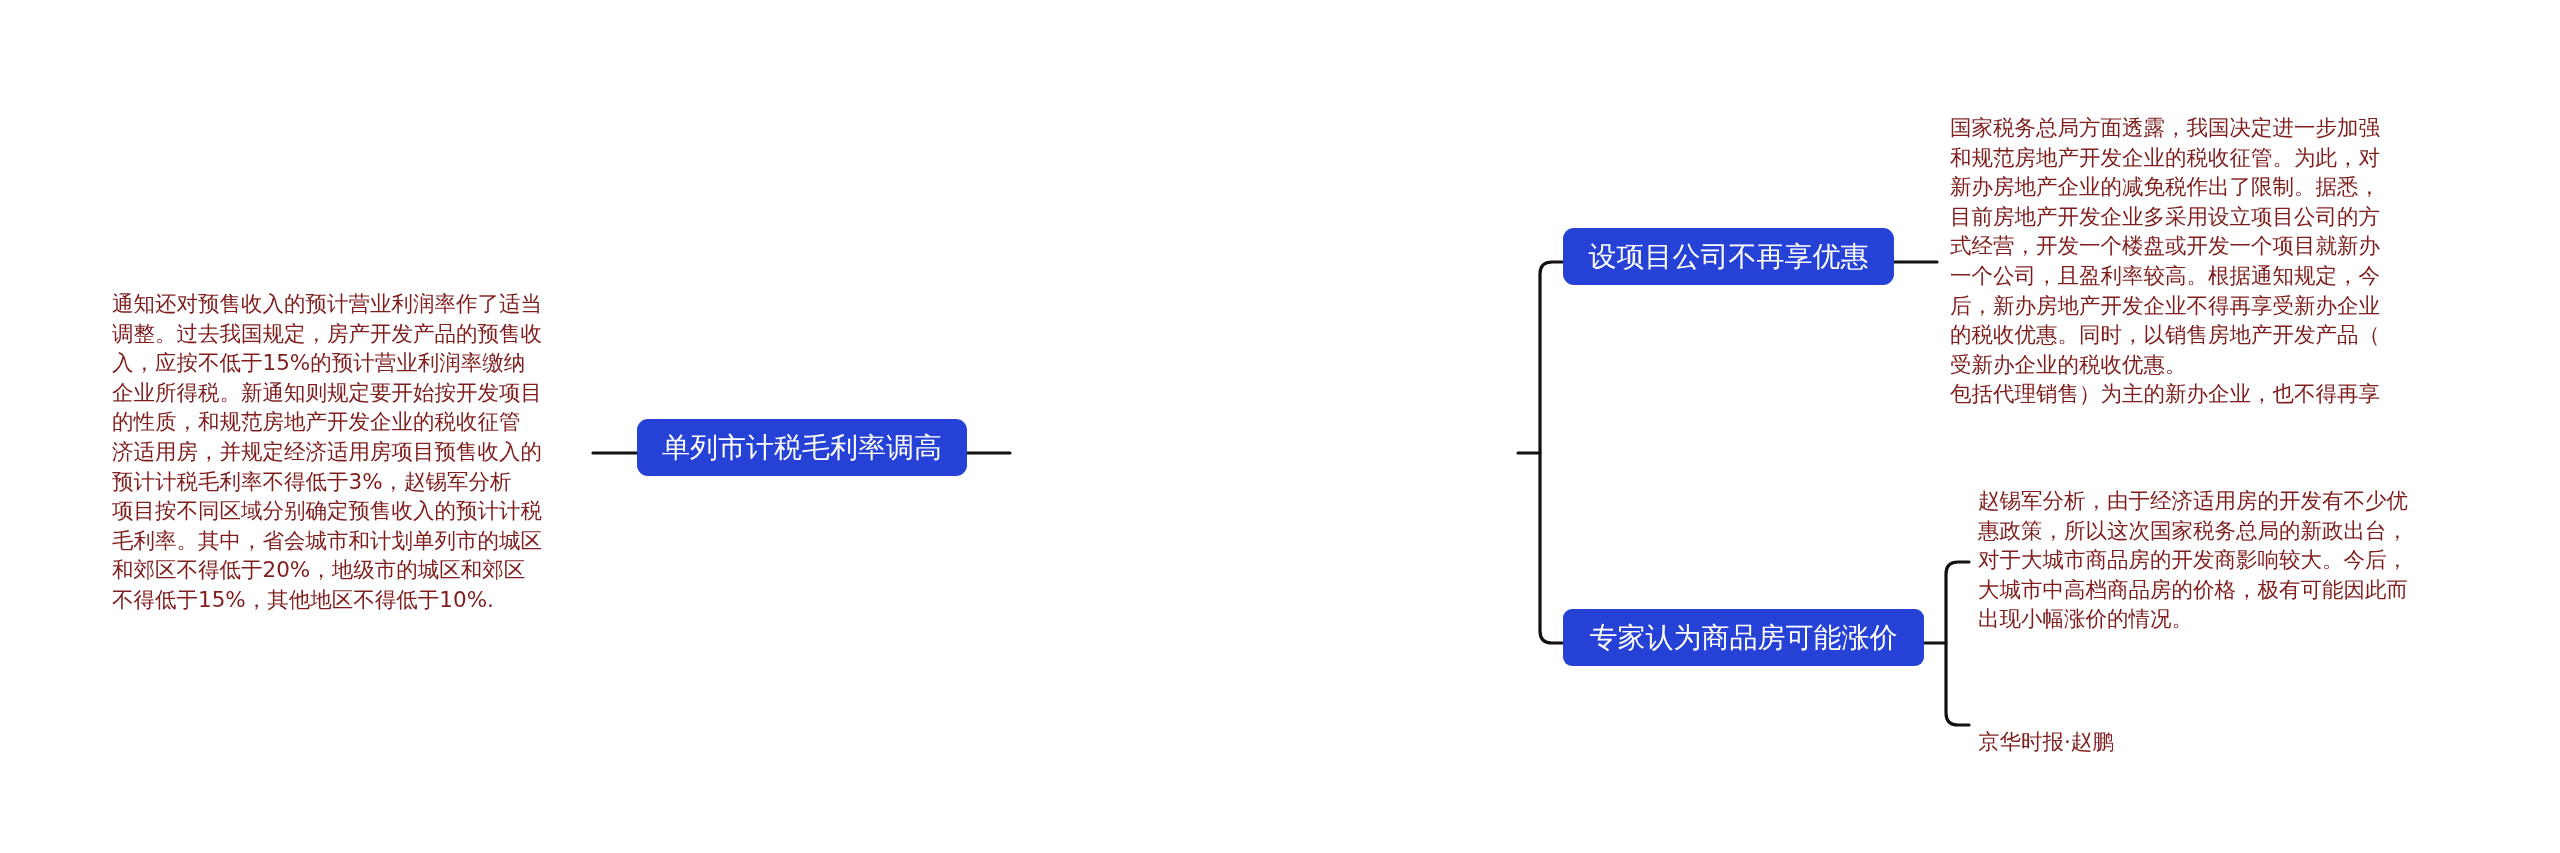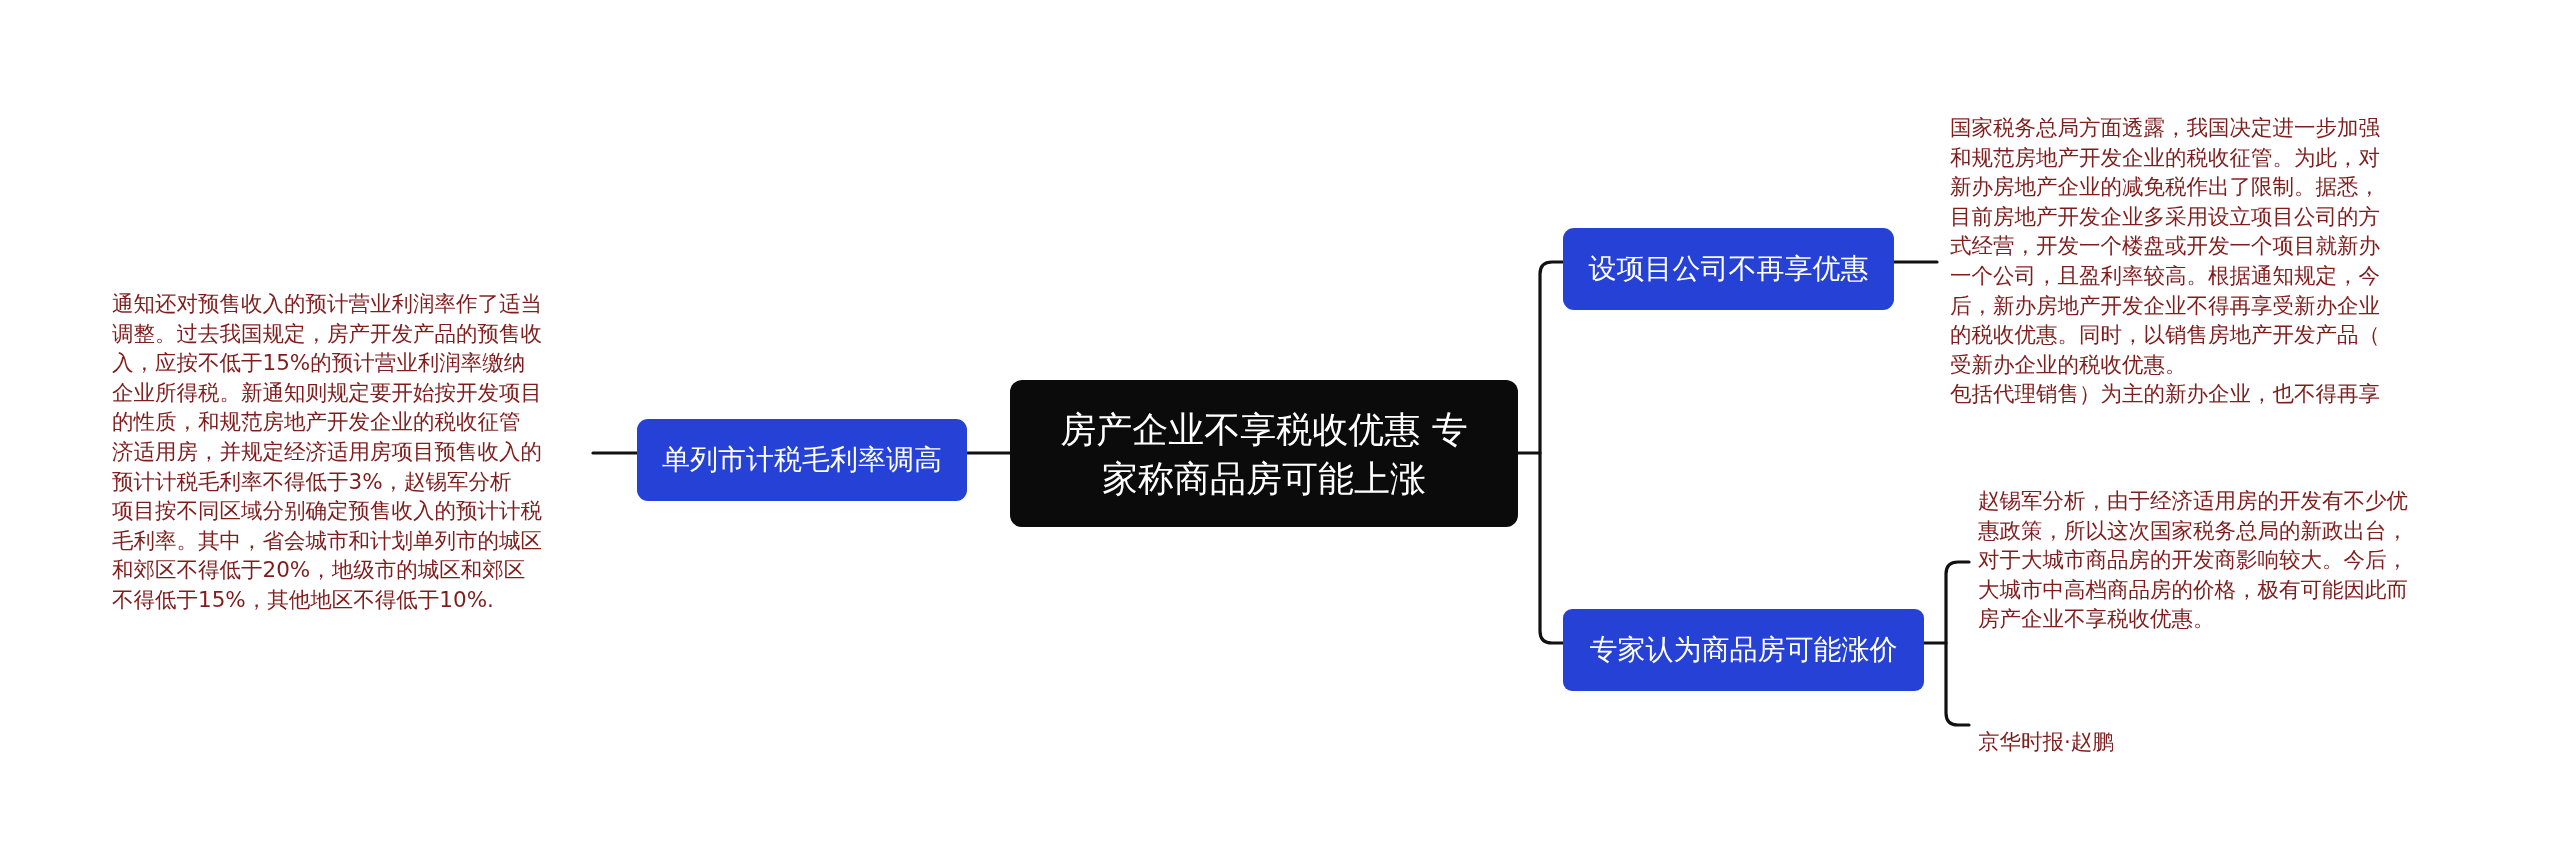--- a/index.html
+++ b/index.html
@@ -43,21 +43,21 @@
       background: #0b0b0b;
       border-radius: 12px;
       font-size: 36px;
       line-height: 49px;
       padding: 0 24px;
     }
     .node-branch {
       background: #2541d6;
       border-radius: 11px;
       font-size: 28px;
-      height: 82px;
+      height: 57px;
       padding: 0 18px;
       white-space: nowrap;
     }
     .leaf {
       position: absolute;
       color: #7f1d1d;
       font-size: 21.5px;
       line-height: 29.6px;
       word-break: break-all;
     }
@@ -99,26 +99,20 @@
 
       <path d="M1563 262 L1552 262 Q1540 262 1540 274 L1540 631 Q1540 643 1552 643 L1563 643"></path>
 
       <path d="M1894 262 L1937 262"></path>
 
       <path d="M1924 643 L1946 643"></path>
       <path d="M1969 562 L1958 562 Q1946 562 1946 574 L1946 713 Q1946 725 1958 725 L1969 725"></path>
     </g>
   </svg>
 
-  <div class="node node-root">
-    <div>
-      <div>房产企业不享税收优惠 专</div>
-      <div>家称商品房可能上涨</div>
-    </div>
-  </div>
 
   <div class="node node-branch" style="left:637px; top:419px; width:330px;">
     <span>单列市计税毛利率调高</span>
   </div>
 
   <div class="leaf leaf-left">
     <div>通知还对预售收入的预计营业利润率作了适当</div>
     <div>调整。过去我国规定，房产开发产品的预售收</div>
     <div>入，应按不低于15%的预计营业利润率缴纳</div>
     <div>企业所得税。新通知则规定要开始按开发项目</div>
@@ -150,20 +144,20 @@
 
   <div class="node node-branch" style="left:1563px; top:609px; width:361px;border-radius:9px;">
     <span>专家认为商品房可能涨价</span>
   </div>
 
   <div class="leaf leaf-right-mid">
     <div>赵锡军分析，由于经济适用房的开发有不少优</div>
     <div>惠政策，所以这次国家税务总局的新政出台，</div>
     <div>对于大城市商品房的开发商影响较大。今后，</div>
     <div>大城市中高档商品房的价格，极有可能因此而</div>
-    <div>房产企业不享税收优惠。</div>
+    <div>出现小幅涨价的情况。</div>
   </div>
 
   <div class="leaf leaf-right-source">
     <span>京华时报·赵鹏</span>
   </div>
 
 </div>
 
 </body></html>

